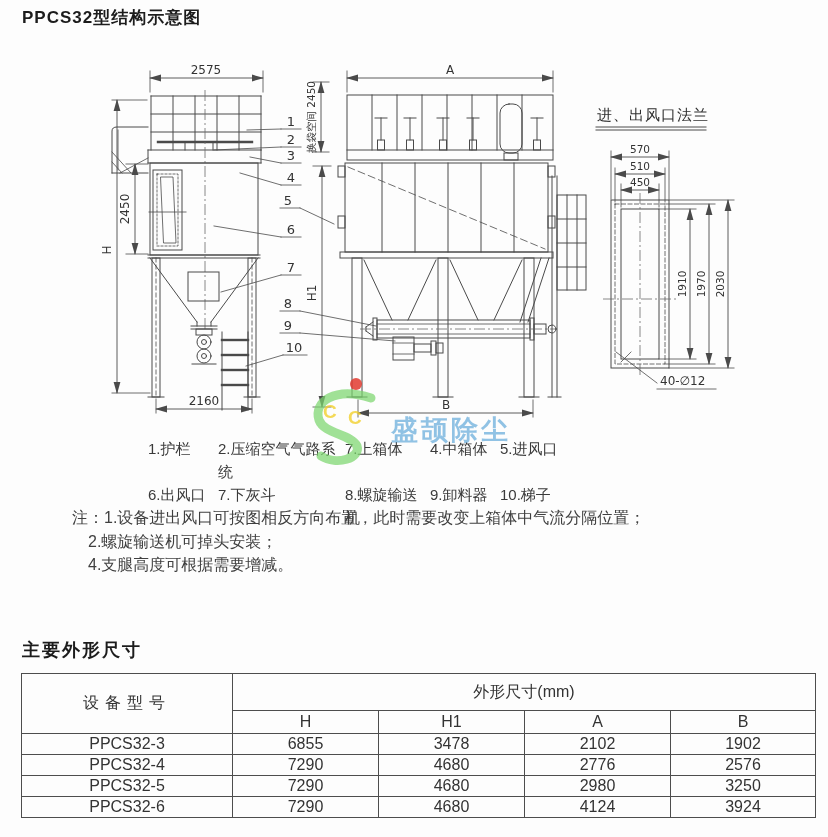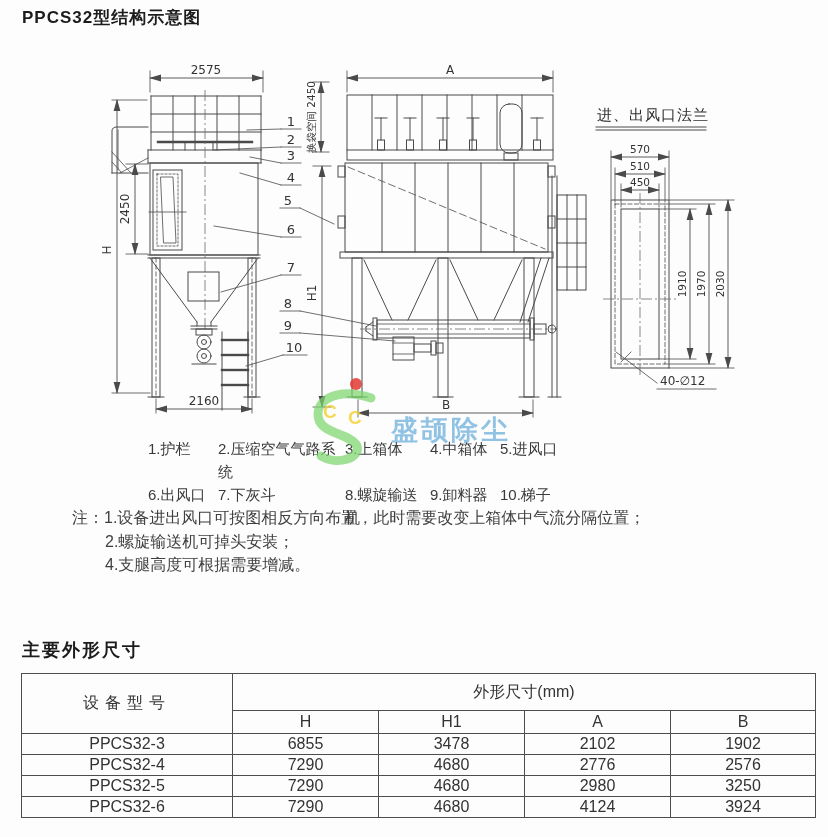--- a/index.html
+++ b/index.html
@@ -18,21 +18,21 @@
   .dts{font:10.5px "DejaVu Sans",sans-serif;fill:#333;}
   .ct{font:13px "DejaVu Sans",sans-serif;fill:#333;}
   .ft{font:15px "Liberation Sans",sans-serif;fill:#2e2e2e;letter-spacing:1px;}
   
   #legend{left:148px;top:437px;width:600px;font-size:15px;color:#3a3a3a;}
   .lrow{display:flex;line-height:23px;}
   .lc{display:inline-block;}
   .w1{width:70px;} .w2{width:127px;} .w3{width:85px;} .w4{width:70px;}
   
   #notes{left:72px;top:506px;font-size:16px;color:#3f3f3f;line-height:23.5px;}
-  .note-indent{margin-left:33px;}
+  .note-indent{margin-left:16px;}
   
   #section-heading{left:22px;top:638px;font-size:18px;font-weight:bold;color:#1c1c1c;letter-spacing:2px;text-align:right;}
   
   #dim-table{left:21px;top:673px;width:794px;border-collapse:collapse;table-layout:fixed;
              font-family:Liberation Sans, sans-serif;font-size:16px;color:#333;}
   #dim-table th,#dim-table td{border:1.5px solid #4d4d4d;text-align:center;padding:0;font-weight:normal;}
   #dim-table .hr1{height:37px;}
   #dim-table .hr2{height:23px;}
   #dim-table tbody tr{height:21px;}
   .model-h{letter-spacing:6px;}
@@ -328,21 +328,21 @@
     <line class="ln thn" x1="621" y1="362" x2="631" y2="352"></line>
     <text class="dt" x="660" y="385">40-∅12</text>
     <line class="ln thn" x1="657" y1="389" x2="716" y2="389"></line>
   </g>
 </svg>
 
 <div class="abs" id="legend">
   <div class="lrow">
     <span class="lc w1">1.护栏</span>
     <span class="lc w2">2.压缩空气气路系统</span>
-    <span class="lc w3">3.上箱体</span>
+    <span class="lc w3">7.上箱体</span>
     <span class="lc w4">4.中箱体</span>
     <span class="lc">5.进风口</span>
   </div>
   <div class="lrow">
     <span class="lc w1">6.出风口</span>
     <span class="lc w2">7.下灰斗</span>
     <span class="lc w3">8.螺旋输送机</span>
     <span class="lc w4">9.卸料器</span>
     <span class="lc">10.梯子</span>
   </div>

